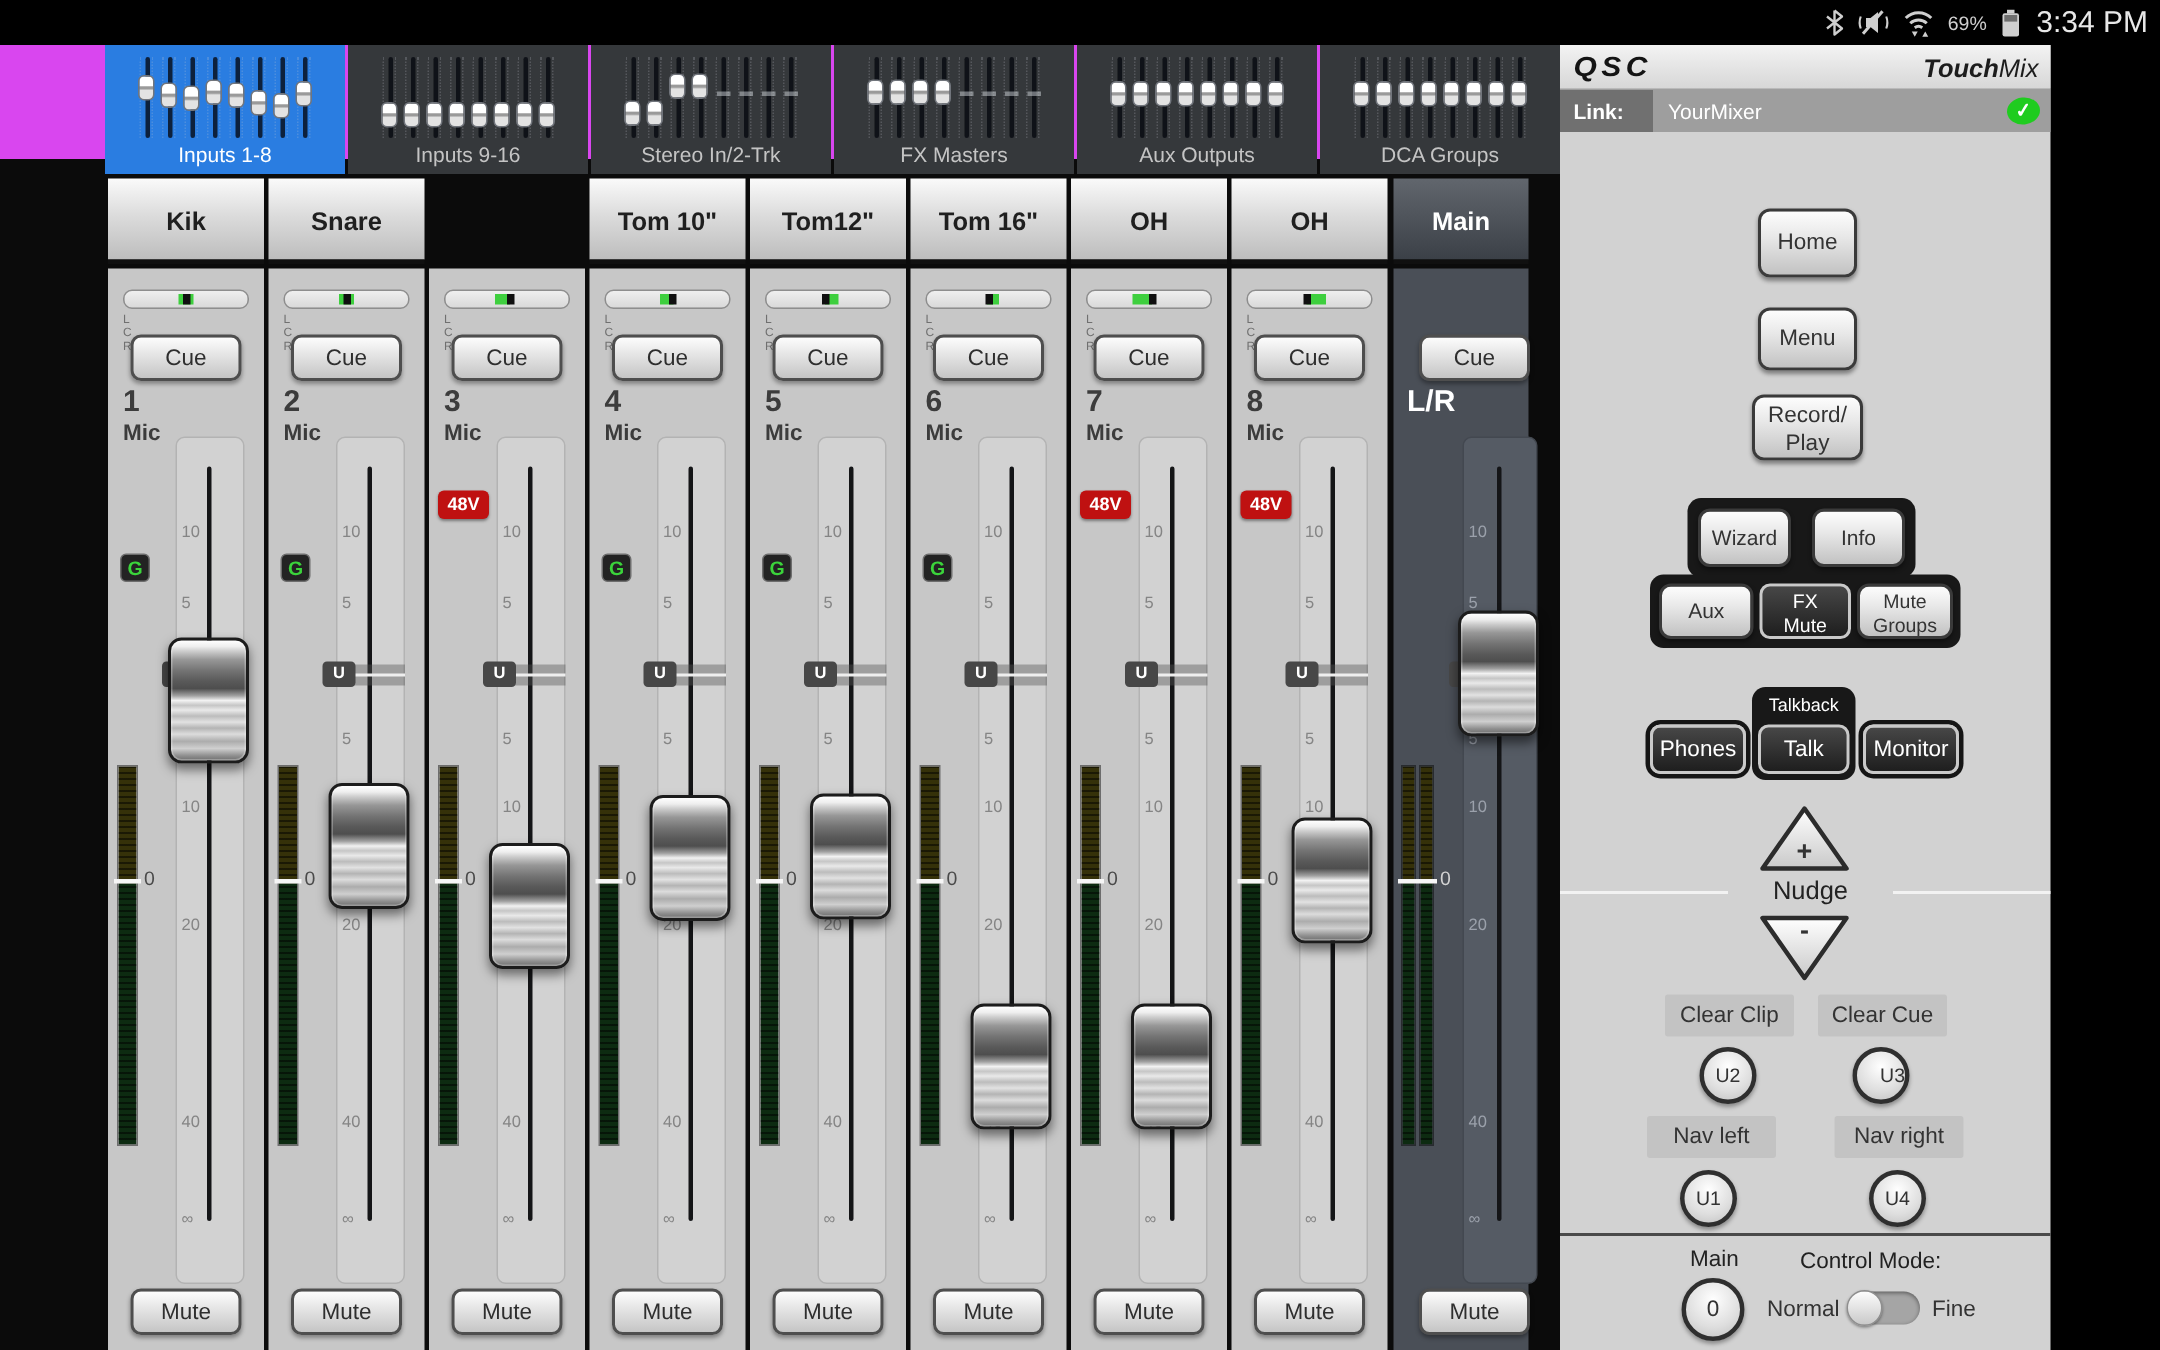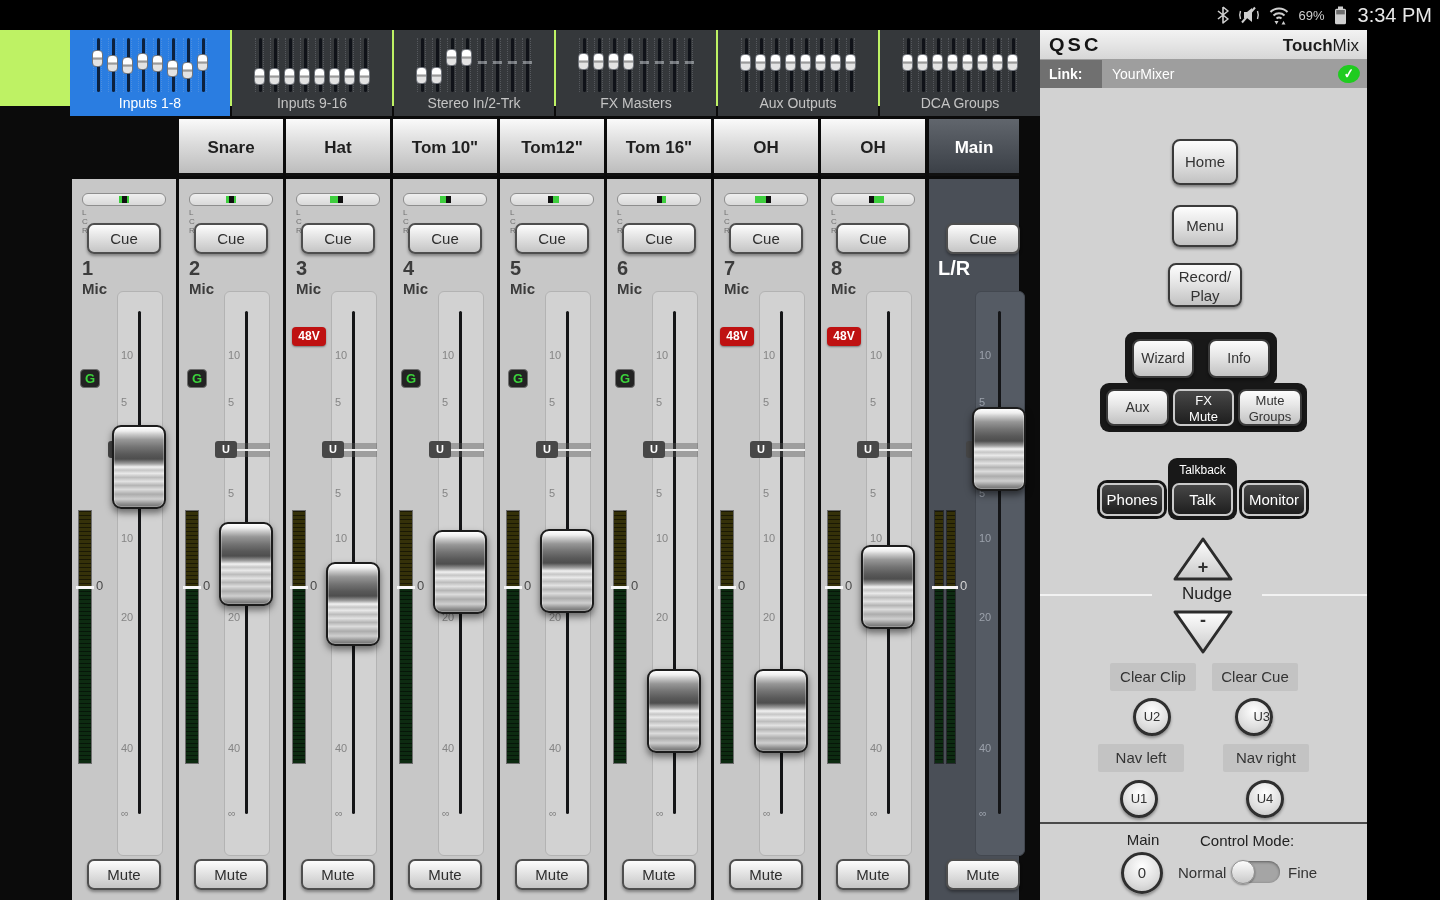--- a/index.html
+++ b/index.html
@@ -7,21 +7,21 @@
   .screen{position:relative;width:1440px;height:900px;background:#000;overflow:hidden;}
 
   
   .status-bar{position:absolute;left:0;top:0;width:1440px;height:30px;background:#000;
     display:flex;align-items:center;justify-content:flex-end;gap:9px;padding-right:8px;}
   .status-bar .pct{color:#cfcfcf;font-size:13px;}
   .status-bar .time{color:#e8e8e8;font-size:20px;margin-left:2px;}
 
   
   .mixer{position:absolute;left:0;top:30px;width:1040px;height:870px;background:#0b0b0b;}
-  .tab-bar{position:absolute;left:0;top:0;width:1040px;height:76px;background:#bef264;}
+  .tab-bar{position:absolute;left:0;top:0;width:1040px;height:76px;background:#d946ef;}
   .tab{position:absolute;top:0;height:86px;width:160px;background:#35383b;cursor:pointer;}
   .tab.selected{background:#2a7de1;}
   .tab-label{position:absolute;left:0;right:0;bottom:5px;text-align:center;font-size:14px;color:#c4c4c4;}
   .tab.selected .tab-label{color:#fff;}
   .mini-faders{position:absolute;left:23px;top:8px;width:114px;height:54px;}
   .mini-track{position:absolute;top:0;width:9px;height:54px;border-left:1px dotted rgba(200,205,215,.22);border-right:1px dotted rgba(200,205,215,.22);}
   .mini-line{position:absolute;left:3px;top:0;width:3px;height:100%;background:rgba(5,8,14,.78);border-radius:2px;}
   .mini-knob{position:absolute;left:-2px;width:11px;height:17px;border:1px solid #71757c;border-radius:4px;
     background:linear-gradient(180deg,#fff 0 40%,#9a9a9a 46% 54%,#e3e3e3 62% 100%);}
   .mini-dash{position:absolute;left:0;width:9px;height:3px;background:rgba(225,230,235,.45);}
@@ -72,21 +72,21 @@
 
   .fader-cap{position:absolute;width:54px;height:84px;border:2px solid #1c1c1c;border-radius:9px;cursor:grab;
     box-shadow:0 4px 7px rgba(0,0,0,.5), inset 0 0 0 1px rgba(255,255,255,.28);
     background:linear-gradient(180deg,#ffffff 0%,#eeeeee 5%,#cccccc 9%,#979797 16%,#747474 25%,#595959 34%,
       #4e4e4e 40%,#a0a0a0 46%,#f2f2f2 50%,#c6c6c6 54%,#e9e9e9 58%,#bcbcbc 63%,#e2e2e2 68%,#b4b4b4 73%,
       #dcdcdc 78%,#acacac 84%,#cfcfcf 90%,#8f8f8f 96%,#6f6f6f 100%);}
 
   
   .panel{position:absolute;left:1040px;top:30px;width:327px;height:870px;background:#d2d2d2;}
   .p-header{position:absolute;left:0;top:0;width:100%;height:30px;background:linear-gradient(180deg,#f3f3f3,#d7d7d7);
-    border-bottom:1px solid #9f9f9f;}
+    border-bottom:1px solid #9f9f9f;font-style:italic;}
   .qsc{position:absolute;left:9px;top:4px;font-size:20px;font-weight:900;letter-spacing:3px;color:#141414;transform:scaleY(.92);}
   .touchmix{position:absolute;right:8px;top:6px;font-size:17px;color:#1c1c1c;}
   .touchmix b{font-weight:700;margin-left:46px;}
   .row-link{position:absolute;left:0;top:30px;width:100%;height:28px;background:#9e9e9e;}
   .row-link .cell{position:absolute;left:0;top:0;width:62px;height:28px;background:#707070;color:#fff;font-size:14px;
     font-weight:700;line-height:28px;padding-left:9px;}
   .row-link .val{position:absolute;left:72px;top:0;color:#fff;font-size:14px;line-height:28px;}
   .check{position:absolute;right:7px;top:5px;width:22px;height:18px;border-radius:50%;color:#fff;font-size:13px;
     font-weight:700;text-align:center;line-height:18px;transform:rotate(-6deg);}
   .row-scene{position:absolute;left:0;top:58px;width:100%;height:28px;background:#3a3a3a;}
@@ -365,20 +365,21 @@
             <div class="mini-track" style="left: 105px;">
               <div class="mini-line"></div>
               <div class="mini-knob" style="top: 16px;"></div>
             </div>
           </div>
           <div class="tab-label">DCA Groups</div>
         </div>
       </div>
     <div id="strips">
         <div class="strip" style="left: 72px; width: 104px;">
+          <div class="strip-header">Kik</div>
           <div class="strip-body">
             <div class="pan">
               <div class="pan-fill" style="left: 44%; width: 12%; background: rgb(62, 207, 62);"></div>
               <div class="pan-tick" style="left: calc(50% - 2px);"></div>
             </div>
             <div class="pan-lcr">
               <div style="left: 2px;">L</div>
               <div style="left: 39px;">C</div>
               <div style="right: 2px;">R</div>
             </div>
@@ -444,21 +445,20 @@
               <div class="green" style="background: rgb(13, 43, 17);"></div>
               <div class="segs"></div>
             </div>
             <div class="zero-tick" style="left: 4px; width: 18px;"></div>
             <div class="zero-lb" style="left: 24px;">0</div>
             <div class="fader-cap" style="left: 40px; top: 343px;"></div>
             <div class="btn-std" style="left: 15px; top: 680px;">Mute</div>
           </div>
         </div>
         <div class="strip" style="left: 286px; width: 104px;">
-          <div class="strip-header">Hat</div>
           <div class="strip-body">
             <div class="pan">
               <div class="pan-fill" style="left: 40%; width: 13%; background: rgb(62, 207, 62);"></div>
               <div class="pan-tick" style="left: calc(52% - 2px);"></div>
             </div>
             <div class="pan-lcr">
               <div style="left: 2px;">L</div>
               <div style="left: 39px;">C</div>
               <div style="right: 2px;">R</div>
             </div>

